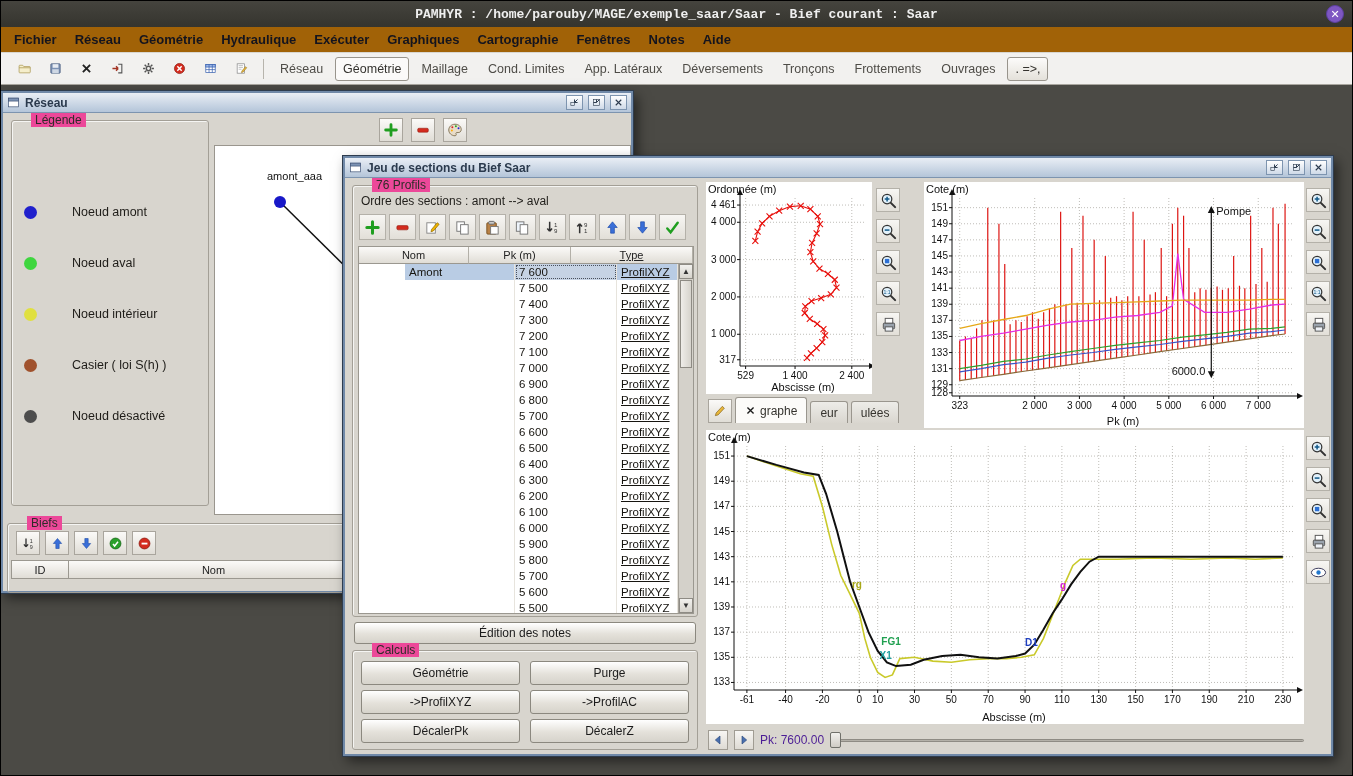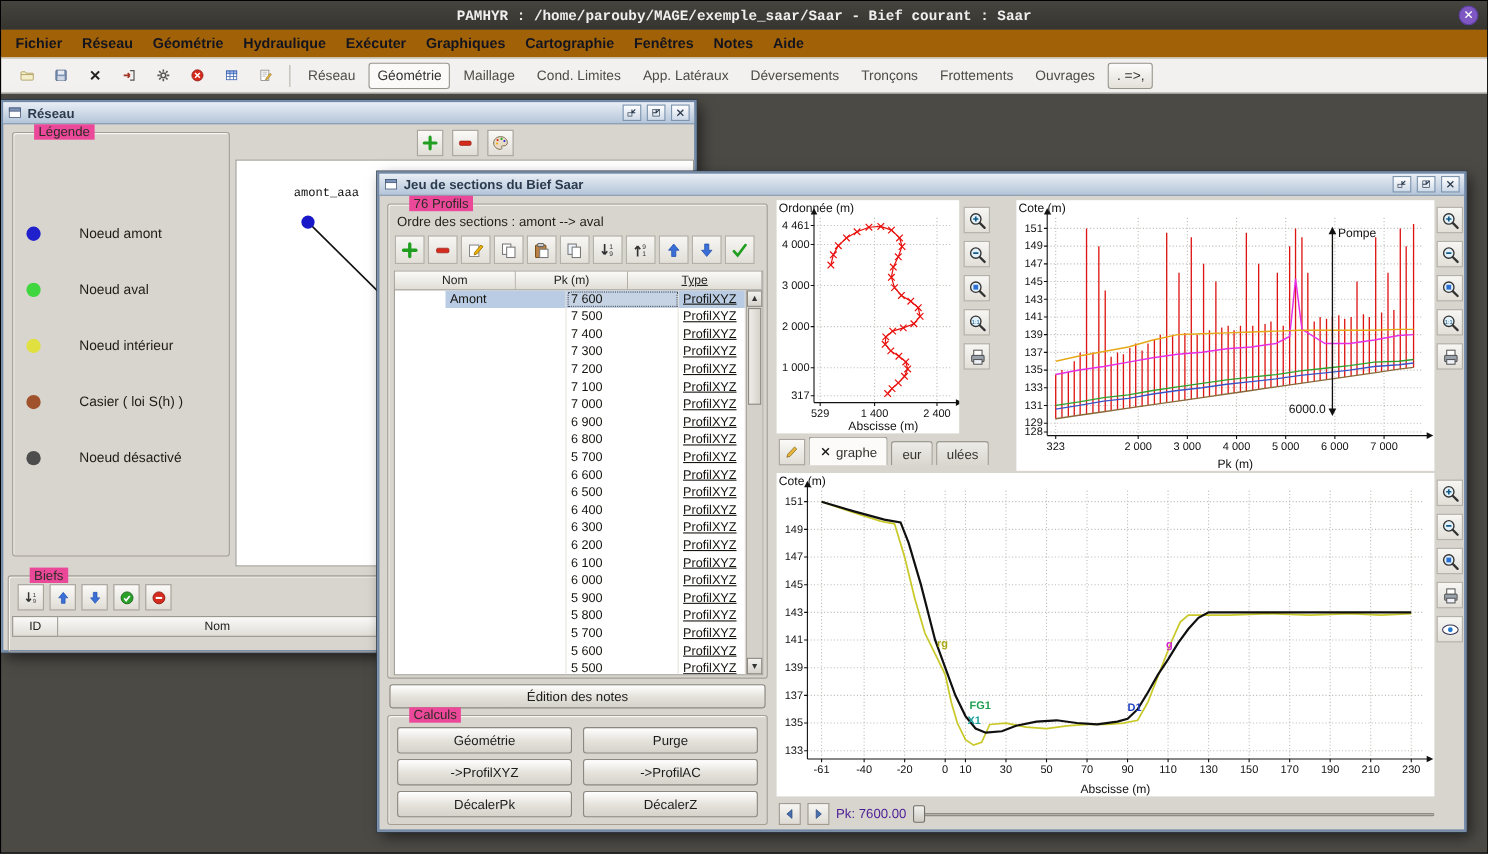--- a/index.html
+++ b/index.html
@@ -39,21 +39,21 @@
   #reseau-window{left:0;top:90px;width:632px;height:502px;z-index:2;}
   #legend-group{left:8px;top:7px;width:198px;height:386px;}
   #legend-items{padding:84px 0 0 12px;}
   .legend-item{display:flex;align-items:center;gap:11px;margin-bottom:37px;}
   .legend-dot{width:13px;height:13px;border-radius:50%;flex:none;}
   .legend-label{font-size:12.5px;color:#1e1c18;margin-left:24px;}
   #canvas-area{position:absolute;left:211px;top:2px;width:417px;height:400px;}
   #canvas-toolbar{height:30px;display:flex;align-items:center;justify-content:center;gap:8px;}
   .small-tool{width:24px;height:24px;border:1px solid #a9a59d;background:linear-gradient(#fbfaf8,#e0ddd6);display:flex;align-items:center;justify-content:center;padding:0;}
   #canvas{position:absolute;left:0;top:30px;right:0;bottom:0;background:#fff;border:1px solid #9a968e;}
-  #node-label{position:absolute;left:52px;top:24px;font-family:Liberation Mono, monospace;font-size:11px;color:#111;}
+  #node-label{position:absolute;left:52px;top:24px;font-family:Liberation Sans, sans-serif;font-size:11px;color:#111;}
   #biefs-group{left:4px;top:410px;width:622px;height:70px;}
   #biefs-toolbar{position:absolute;left:8px;top:7px;display:flex;gap:5px;align-items:center;}
   #biefs-header{position:absolute;left:3px;top:36px;right:3px;height:19px;display:flex;}
   .bh-cell{border:1px solid #9b9890;border-left:none;background:linear-gradient(#fbfaf8,#e0ddd6);font-size:11px;color:#222;display:flex;align-items:center;justify-content:center;}
   .bh-cell:first-child{border-left:1px solid #9b9890;}
 
   
   #sections-window{left:342px;top:155px;width:990px;height:600px;z-index:5;}
   #profils-group{left:7px;top:7px;width:346px;height:432px;}
   #order-text{position:absolute;left:8px;top:8px;font-size:12px;color:#201e1a;}
@@ -307,21 +307,21 @@
                 </svg>
               </button>
               <button class="small-tool">
                 <svg width="15" height="15" viewBox="0 0 18 18">
                   <circle cx="9" cy="9" r="6.5" fill="#d42b1e" stroke="#8e1a10"></circle>
                   <rect x="5.5" y="8" width="7" height="2.2" fill="#fff"></rect>
                 </svg>
               </button>
             </div>
           <div id="biefs-header">
-              <div class="bh-cell" style="width: 42px;">ID</div>
+              <div class="bh-cell" style="width: 58px;">ID</div>
               <div class="bh-cell" style="width: 290px;">Nom</div>
               <div class="bh-cell" style="flex: 1 1 0%;"></div>
             </div>
         </div>
       </div>
     </div>
 
     <div id="sections-window" class="window">
       <div class="titlebar2">
         <svg width="13" height="13" viewBox="0 0 18 18">

